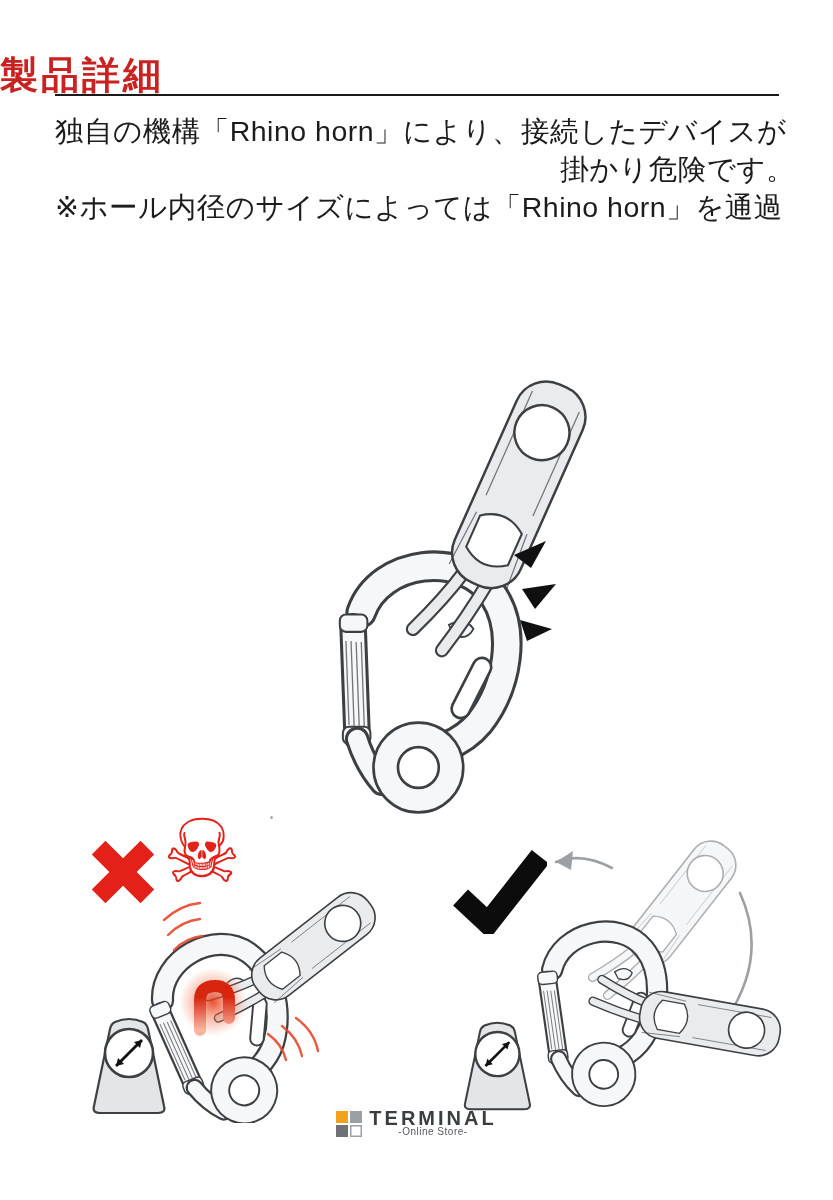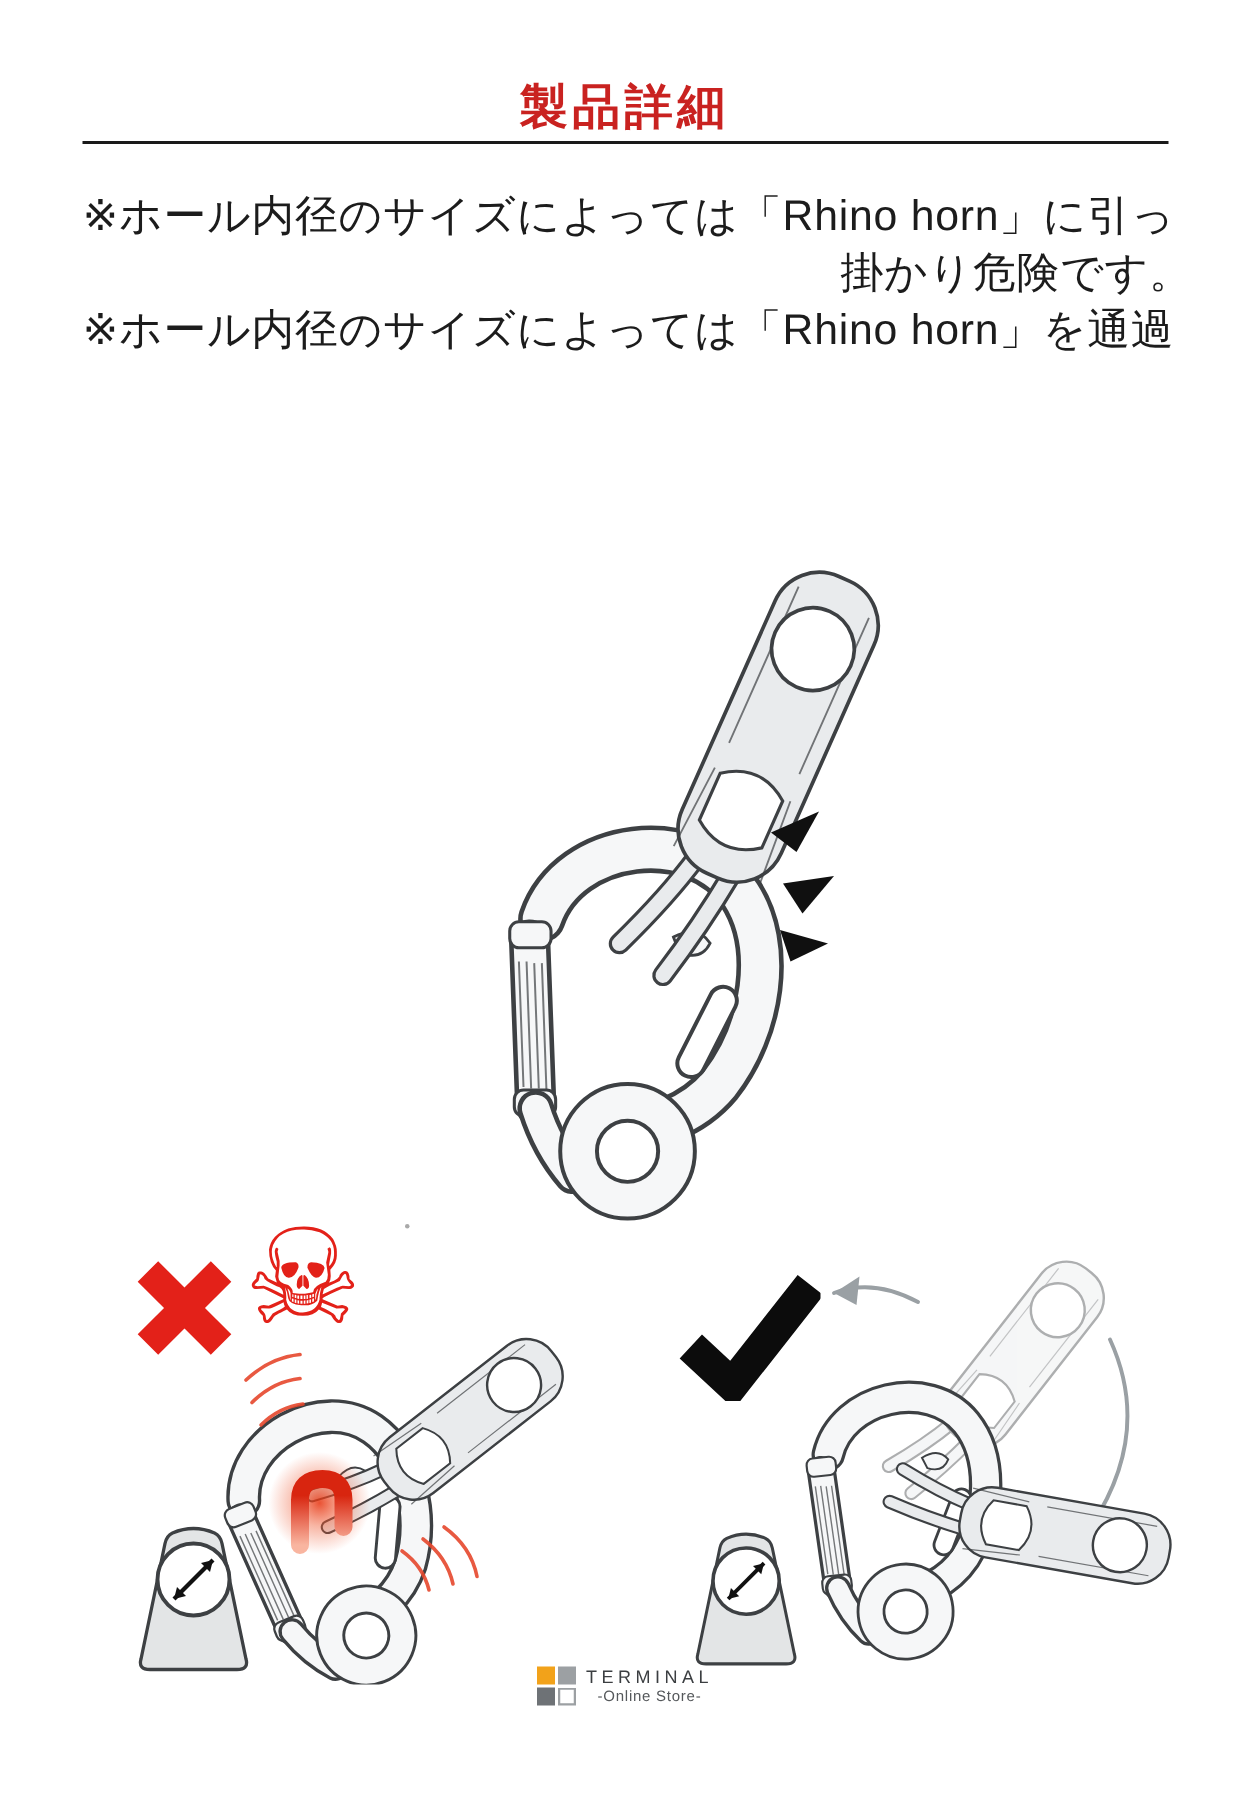--- a/index.html
+++ b/index.html
@@ -17,22 +17,22 @@
   }
   html,body{margin:0;padding:0;background:#fff;}
   .page{
     position:relative;width:833px;height:1200px;margin:0 auto;
     background:#fff;overflow:hidden;
     font-family:"Liberation Sans","DejaVu Sans",sans-serif;
     color:var(--ink,#1c1c1c);
   }
   .abs{position:absolute;}
   .page-title{
-    top:50px;left:0;width:833px;text-align:center;
-    font-size:32px;font-weight:600;letter-spacing:3px;
+    top:50px;left:0;width:833px;
+    font-size:38px;font-weight:600;letter-spacing:3px;
     color:var(--title-red,#c92220);
   }
   .divider{top:94px;left:55px;width:724px;height:2px;background:#1a1a1a;}
   .desc{top:112px;left:55px;width:740px;}
   .desc .line{
     font-size:28.5px;line-height:38px;font-weight:500;
     white-space:nowrap;letter-spacing:0.5px;color:var(--ink,#1c1c1c);
   }
   .desc .line.gap{margin-top:13px;}
   .desc .line.indent{padding-left:27px;text-align:right;}
@@ -62,21 +62,21 @@
   .rot-arrow{fill:none;stroke:var(--arrow-gray,#9aa0a4);stroke-width:2.6;stroke-linecap:round;}
   
   .logo{top:1110px;left:0;width:833px;display:flex;justify-content:center;align-items:center;gap:7px;}
   .logo-mark{display:grid;grid-template-columns:12px 12px;grid-template-rows:12px 12px;gap:2px;}
   .logo-mark span{display:block;width:12px;height:12px;}
   .sq-tl{background:var(--logo-orange,#f2a21a);}
   .sq-tr{background:var(--logo-gray-light,#9ca0a3);}
   .sq-bl{background:var(--logo-gray-dark,#6e7276);}
   .sq-br{background:#fff;box-shadow:inset 0 0 0 1.5px var(--logo-gray-light,#9ca0a3);}
   .logo-textbox{display:flex;flex-direction:column;align-items:center;}
-  .logo-brand{font-size:12px;font-weight:400;letter-spacing:3px;color:var(--logo-text,#3b3e41);line-height:17px;}
+  .logo-brand{font-size:20px;font-weight:700;letter-spacing:3px;color:var(--logo-text,#3b3e41);line-height:17px;}
   .logo-tagline{font-size:10px;letter-spacing:.5px;color:#55585b;line-height:10px;}
 </style>
 </head>
 <body>
 
 <svg width="0" height="0" style="position:absolute" aria-hidden="true">
   <defs>
     <radialGradient id="gradRed" cx="50%" cy="50%" r="50%">
       <stop offset="0%" stop-color="#e6330f" stop-opacity="0.85"></stop>
       <stop offset="45%" stop-color="#ef5a33" stop-opacity="0.45"></stop>
@@ -124,21 +124,21 @@
     </g>
   </defs>
 </svg>
 
 <div class="page">
 
   <div class="abs page-title">製品詳細</div>
   <div class="abs divider"></div>
 
   <div class="abs desc">
-    <div class="line gap">※ホール内径のサイズによっては「Rhino horn」に引っ</div>
+    <div class="line">独自の機構「Rhino horn」により、接続したデバイスが</div>
     <div class="line indent">掛かり危険です。</div>
     <div class="line">※ホール内径のサイズによっては「Rhino horn」を通過</div>
   </div>
 
   <svg class="abs fig" style="left:268px;top:362px" width="322" height="462" viewBox="0 0 322 462">
     <use href="#sym-carabiner" transform="translate(30,175) scale(1.02)"></use>
     <use href="#sym-pulley" transform="translate(246.6,-8) rotate(24) scale(0.95)"></use>
     <g fill="#101010">
       <polygon points="246,193 278,179 263,206"></polygon>
       <polygon points="254,227 288,222 267,247"></polygon>

